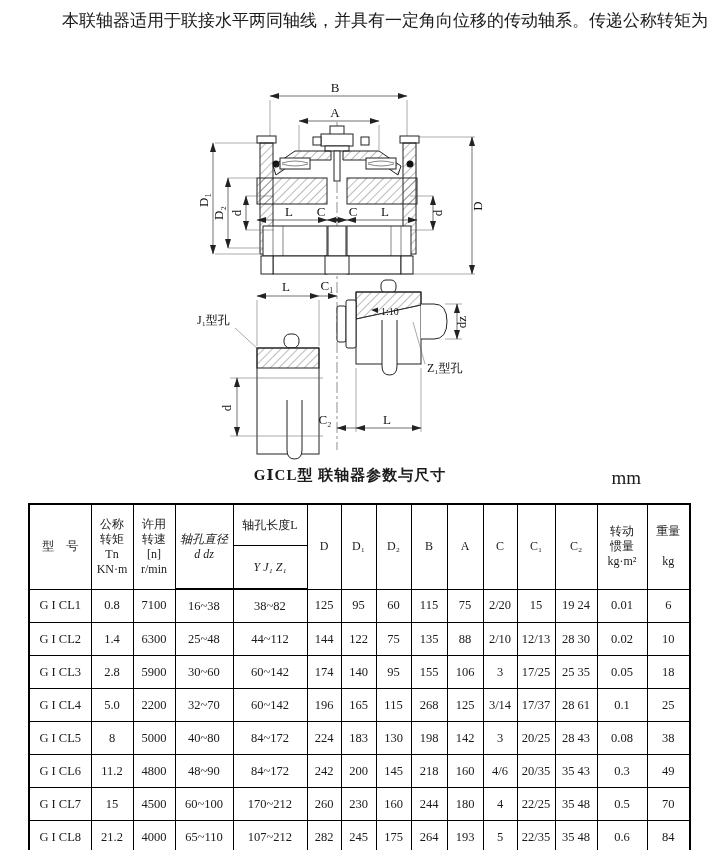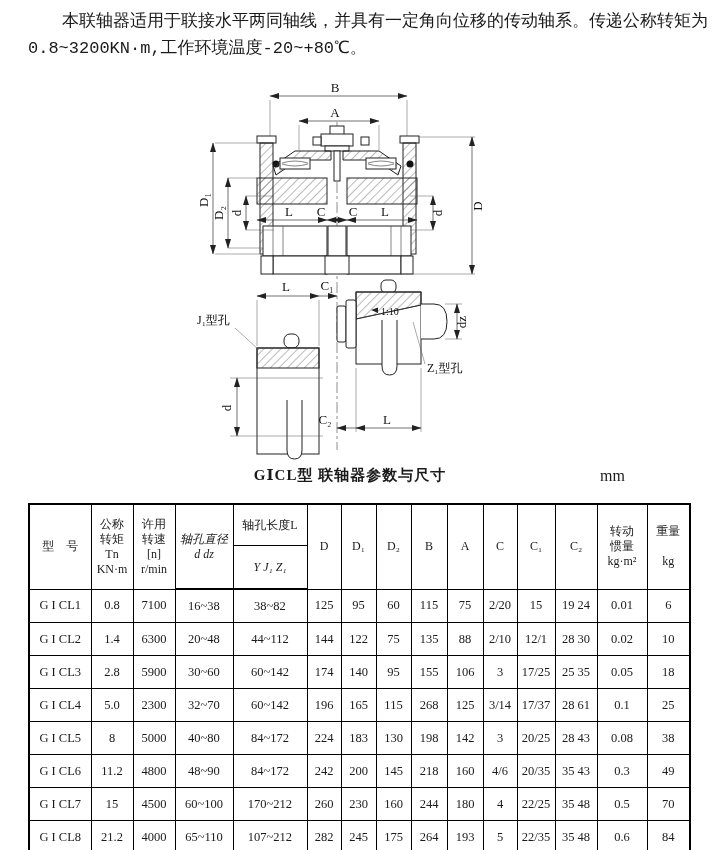--- a/index.html
+++ b/index.html
@@ -18,42 +18,41 @@
   svg .thin{stroke:#333;stroke-width:0.6;fill:none;}
   svg .xline{stroke:#555;stroke-width:0.5;fill:none;}
   svg .dimline{stroke:#333;stroke-width:0.7;fill:none;}
   svg .cline{stroke:#444;stroke-width:0.6;stroke-dasharray:11 3 3 3;fill:none;}
   svg text{font-family:"Liberation Serif","DejaVu Serif",serif;font-size:13px;fill:#111;}
   svg text.cn{font-size:12px;}
   svg text.sm{font-size:10px;}
   
   .tbl-title-row{position:absolute;top:466px;left:0;width:725px;height:20px;}
   .tbl-title{position:absolute;left:0;width:700px;text-align:center;font-size:15px;font-weight:bold;letter-spacing:1px;}
-  .tbl-unit{position:absolute;right:100px;top:1px;font-size:16px;}
+  .tbl-unit{position:absolute;right:84px;top:1px;font-size:19px;}
   
   .tbl{position:absolute;top:503px;left:28px;border-collapse:collapse;table-layout:fixed;}
   .tbl th,.tbl td{
     border:1px solid #000;text-align:center;vertical-align:middle;
     font-weight:normal;padding:0 1px;overflow:hidden;
   }
   .tbl th{font-size:12px;line-height:15px;white-space:pre-line;}
   .tbl td{font-size:12.5px;height:32px;}
   .tbl .hr1 th{height:40px;}
   .tbl .hr2 th{height:42px;margin-left:27px;}
   .tbl{border:2px solid #000;}
   .thickb{border-bottom:2.5px solid #000 !important;font-style:italic;}
 </style>
 </head>
 <body>
 
 <div class="page">
 
   <div class="intro">
     <div class="l1">本联轴器适用于联接水平两同轴线，并具有一定角向位移的传动轴系。传递公称转矩为</div>
-    <div class="l2">0.8~3200KN·m,工作环境温度-20~+80℃。</div>
   </div>
 
   <div class="drawing-wrap">
   <svg width="470" height="390" viewBox="0 0 470 390">
     <defs>
       <pattern id="hat" patternUnits="userSpaceOnUse" width="6" height="6" patternTransform="rotate(45)">
         <line x1="0" y1="0" x2="0" y2="6" stroke="#555" stroke-width="0.8"></line>
       </pattern>
       <marker id="mE" markerWidth="12" markerHeight="10" refX="10" refY="5" orient="auto" markerUnits="userSpaceOnUse">
         <path d="M1,2 L10.5,5 L1,8 Z" fill="#222"></path>
@@ -278,29 +277,29 @@
           <td>2/20</td>
           <td>15</td>
           <td>19 24</td>
           <td>0.01</td>
           <td>6</td>
         </tr>
         <tr>
           <td>G I CL2</td>
           <td>1.4</td>
           <td>6300</td>
-          <td>20~48</td>
+          <td>25~48</td>
           <td>44~112</td>
           <td>144</td>
           <td>122</td>
           <td>75</td>
           <td>135</td>
           <td>88</td>
           <td>2/10</td>
-          <td>12/1</td>
+          <td>12/13</td>
           <td>28 30</td>
           <td>0.02</td>
           <td>10</td>
         </tr>
         <tr>
           <td>G I CL3</td>
           <td>2.8</td>
           <td>5900</td>
           <td>30~60</td>
           <td>60~142</td>
@@ -311,21 +310,21 @@
           <td>106</td>
           <td>3</td>
           <td>17/25</td>
           <td>25 35</td>
           <td>0.05</td>
           <td>18</td>
         </tr>
         <tr>
           <td>G I CL4</td>
           <td>5.0</td>
-          <td>2300</td>
+          <td>2200</td>
           <td>32~70</td>
           <td>60~142</td>
           <td>196</td>
           <td>165</td>
           <td>115</td>
           <td>268</td>
           <td>125</td>
           <td>3/14</td>
           <td>17/37</td>
           <td>28 61</td>

